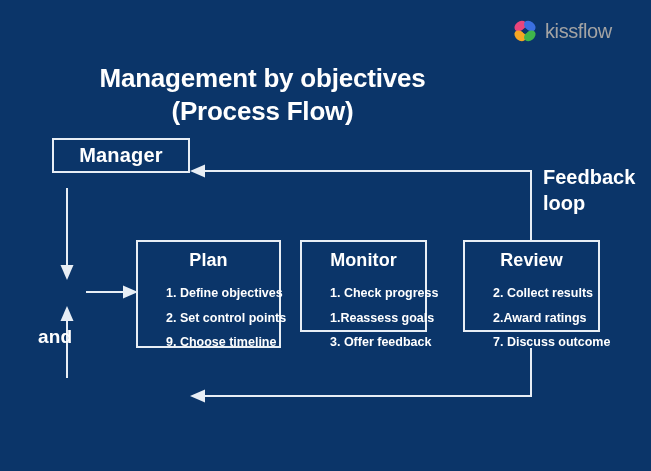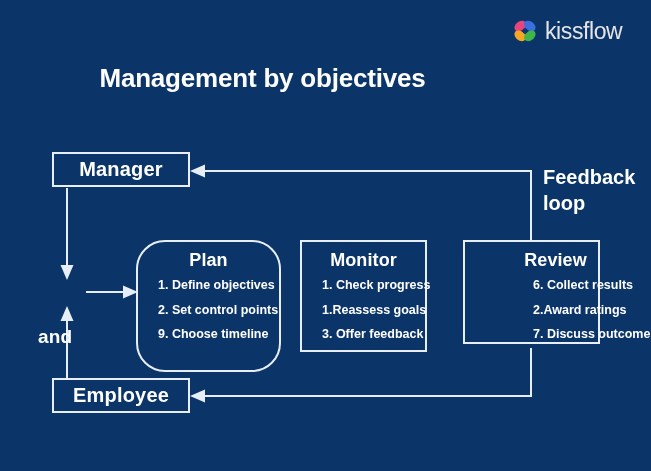--- a/index.html
+++ b/index.html
@@ -23,24 +23,24 @@
   #logo {
     position: absolute;
     left: 512px;
     top: 18px;
     display: flex;
     align-items: center;
     gap: 7px;
   }
   #logo-mark { width: 26px; height: 26px; display: block; }
   #logo-text {
-    font-size: 23px;
+    font-size: 20px;
     font-weight: 400;
     letter-spacing: -0.4px;
-    color: #e5e5e5;
+    color: #a3a3a3;
     line-height: 1;
     font-family: "Liberation Sans", sans-serif;
   }
 
   
   #title {
     position: absolute;
     left: 0;
     top: 62px;
     width: 525px;
@@ -73,38 +73,39 @@
   .stage-title {
     text-align: center;
     font-size: 18px;
     font-weight: bold;
     margin-top: 8px;
     margin-bottom: 6px;
     letter-spacing: 0.1px;
   }
   .stage-list {
     list-style: none;
-    margin: 8px;
+    margin: 16px;
     padding: 0 0 0 12px;
+    text-align: right;
   }
   .stage-list li {
     font-size: 12.5px;
     font-weight: bold;
     line-height: 1;
     margin-bottom: 12px;
     white-space: nowrap;
   }
   .stage-list li:last-child { margin-bottom: 0; }
 
   
-  #box-manager  { left: 52px;  top: 152px; width: 138px; height: 35px; }
+  #box-manager  { left: 52px;  top: 138px; width: 138px; height: 35px; }
   #box-employee { left: 52px;  top: 378px; width: 138px; height: 35px; }
-  #box-plan     { left: 136px; top: 240px; width: 145px; height: 132px; border-radius: 29px; }
-  #box-monitor  { left: 300px; top: 240px; width: 127px; height: 112px; }
-  #box-review   { left: 463px; top: 240px; width: 137px; height: 104px; padding-left: 48px; }
+  #box-plan     { left: 136px; top: 240px; width: 145px; height: 108px; }
+  #box-monitor  { left: 300px; top: 240px; width: 127px; height: 92px; }
+  #box-review   { left: 463px; top: 240px; width: 137px; height: 92px; }
 
   
   #and-label {
     position: absolute;
     left: 38px;
     top: 281px;
     font-size: 19px;
     font-weight: bold;
     line-height: 1;
     letter-spacing: 0.2px;
@@ -150,20 +151,21 @@
       <ellipse cx="17.8" cy="8.0" rx="6.4" ry="4.6" fill="#3b6fe0" transform="rotate(38 17.8 8.0)"></ellipse>
       <ellipse cx="8.2" cy="17.8" rx="6.4" ry="4.6" fill="#f5a623" transform="rotate(38 8.2 17.8)"></ellipse>
       <ellipse cx="17.8" cy="17.8" rx="6.4" ry="4.6" fill="#3fb54a" transform="rotate(-38 17.8 17.8)"></ellipse>
       <circle cx="13" cy="13" r="2.5" fill="#0b3569"></circle>
     </svg>
     <span id="logo-text">kissflow</span>
   </div>
 
   <div id="title">
     <span>Management by objectives</span>
+    <span class="l2">(Process Flow)</span>
   </div>
 
   <svg id="connectors">
 
     <path d="M 531 240 L 531 171 L 203 171"></path>
     <polygon points="190,171 205,164.5 205,177.5"></polygon>
 
     <path d="M 531 348 L 531 396 L 203 396"></path>
     <polygon points="190,396 205,389.5 205,402.5"></polygon>
 
@@ -174,23 +176,20 @@
     <polygon points="67,306 60.5,321 73.5,321"></polygon>
 
     <path d="M 86 292 L 127 292"></path>
     <polygon points="138,292 123,285.5 123,298.5"></polygon>
   </svg>
 
   <div class="box role-box" id="box-manager">
     <span class="role-label">Manager</span>
   </div>
 
-  <div class="box role-box" id="box-employee">
-    <span class="role-label">Employee</span>
-  </div>
 
   <div id="and-label">and</div>
 
   <div class="box" id="box-plan">
     <div class="stage-title">Plan</div>
     <ul class="stage-list">
       <li>1. Define objectives</li>
       <li>2. Set control points</li>
       <li>9. Choose timeline</li>
     </ul>
@@ -201,21 +200,21 @@
     <ul class="stage-list">
       <li>1. Check progress</li>
       <li>1.Reassess goals</li>
       <li>3. Offer feedback</li>
     </ul>
   </div>
 
   <div class="box" id="box-review">
     <div class="stage-title">Review</div>
     <ul class="stage-list">
-      <li>6. Collect results</li>
+      <li>2. Collect results</li>
       <li>2.Award ratings</li>
       <li>7. Discuss outcome</li>
     </ul>
   </div>
 
   <div id="feedback-caption">Feedback
 loop</div>
 
 </div>
 

